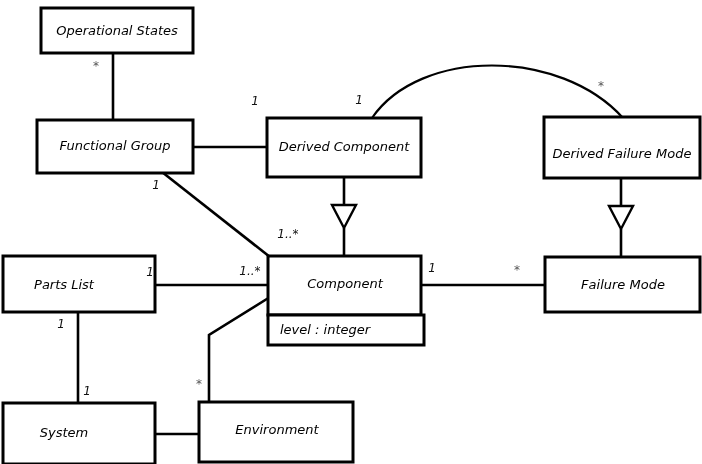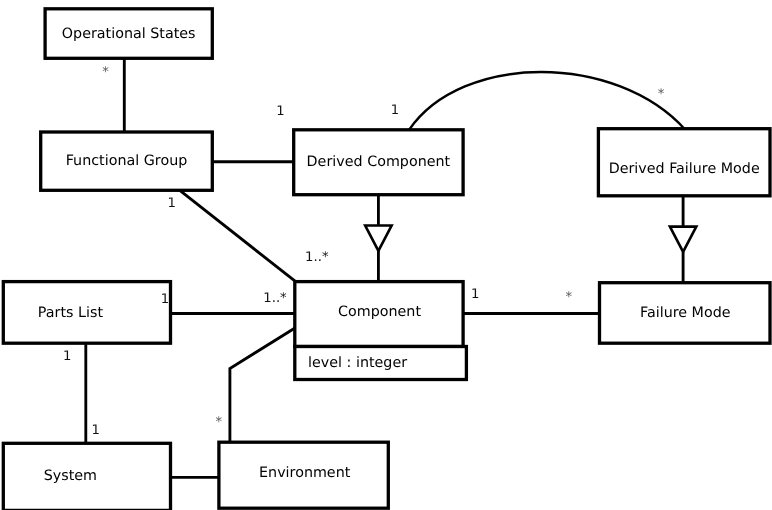--- a/index.html
+++ b/index.html
@@ -7,20 +7,21 @@
     padding: 0;
     background: #ffffff;
   }
   #diagram-root {
     position: relative;
     width: 702px;
     height: 464px;
     background: #ffffff;
     overflow: hidden;
     font-family: "DejaVu Sans", sans-serif;
+    font-style: italic;
   }
   svg.uml-canvas {
     display: block;
     width: 702px;
     height: 464px;
     background: #ffffff;
   }
   .cls-box {
     fill: #ffffff;
     stroke: #000000;

